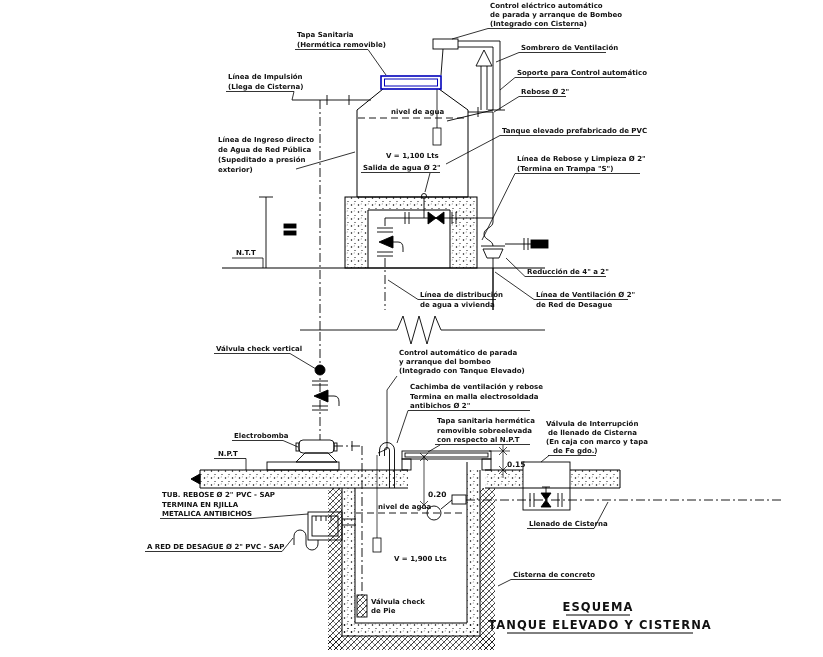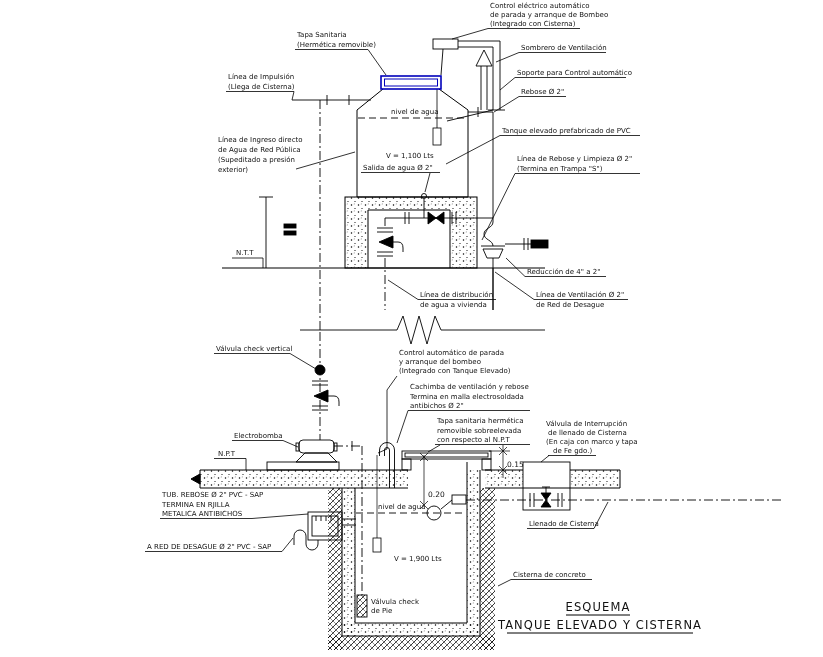--- a/index.html
+++ b/index.html
@@ -1,16 +1,16 @@
 <!DOCTYPE html>
 <html><head>
 <meta charset="utf-8">
 <style>
   html,body{margin:0;padding:0;background:#fff;}
-  .canvas{position:relative;width:823px;height:657px;background:#fff;overflow:hidden;}
+  .canvas{position:relative;width:823px;height:657px;background:#fff;overflow:hidden;font-weight:bold;}
   svg{display:block;}
   svg text{font-family:"DejaVu Sans","Liberation Sans",sans-serif;fill:#111;stroke:none;}
   .lbl{font-size:7px;}
   .dim{font-size:7.5px;}
   .ttl{font-size:11.5px;letter-spacing:1.1px;}
 </style>
 </head>
 <body>
 
 <div class="canvas">

